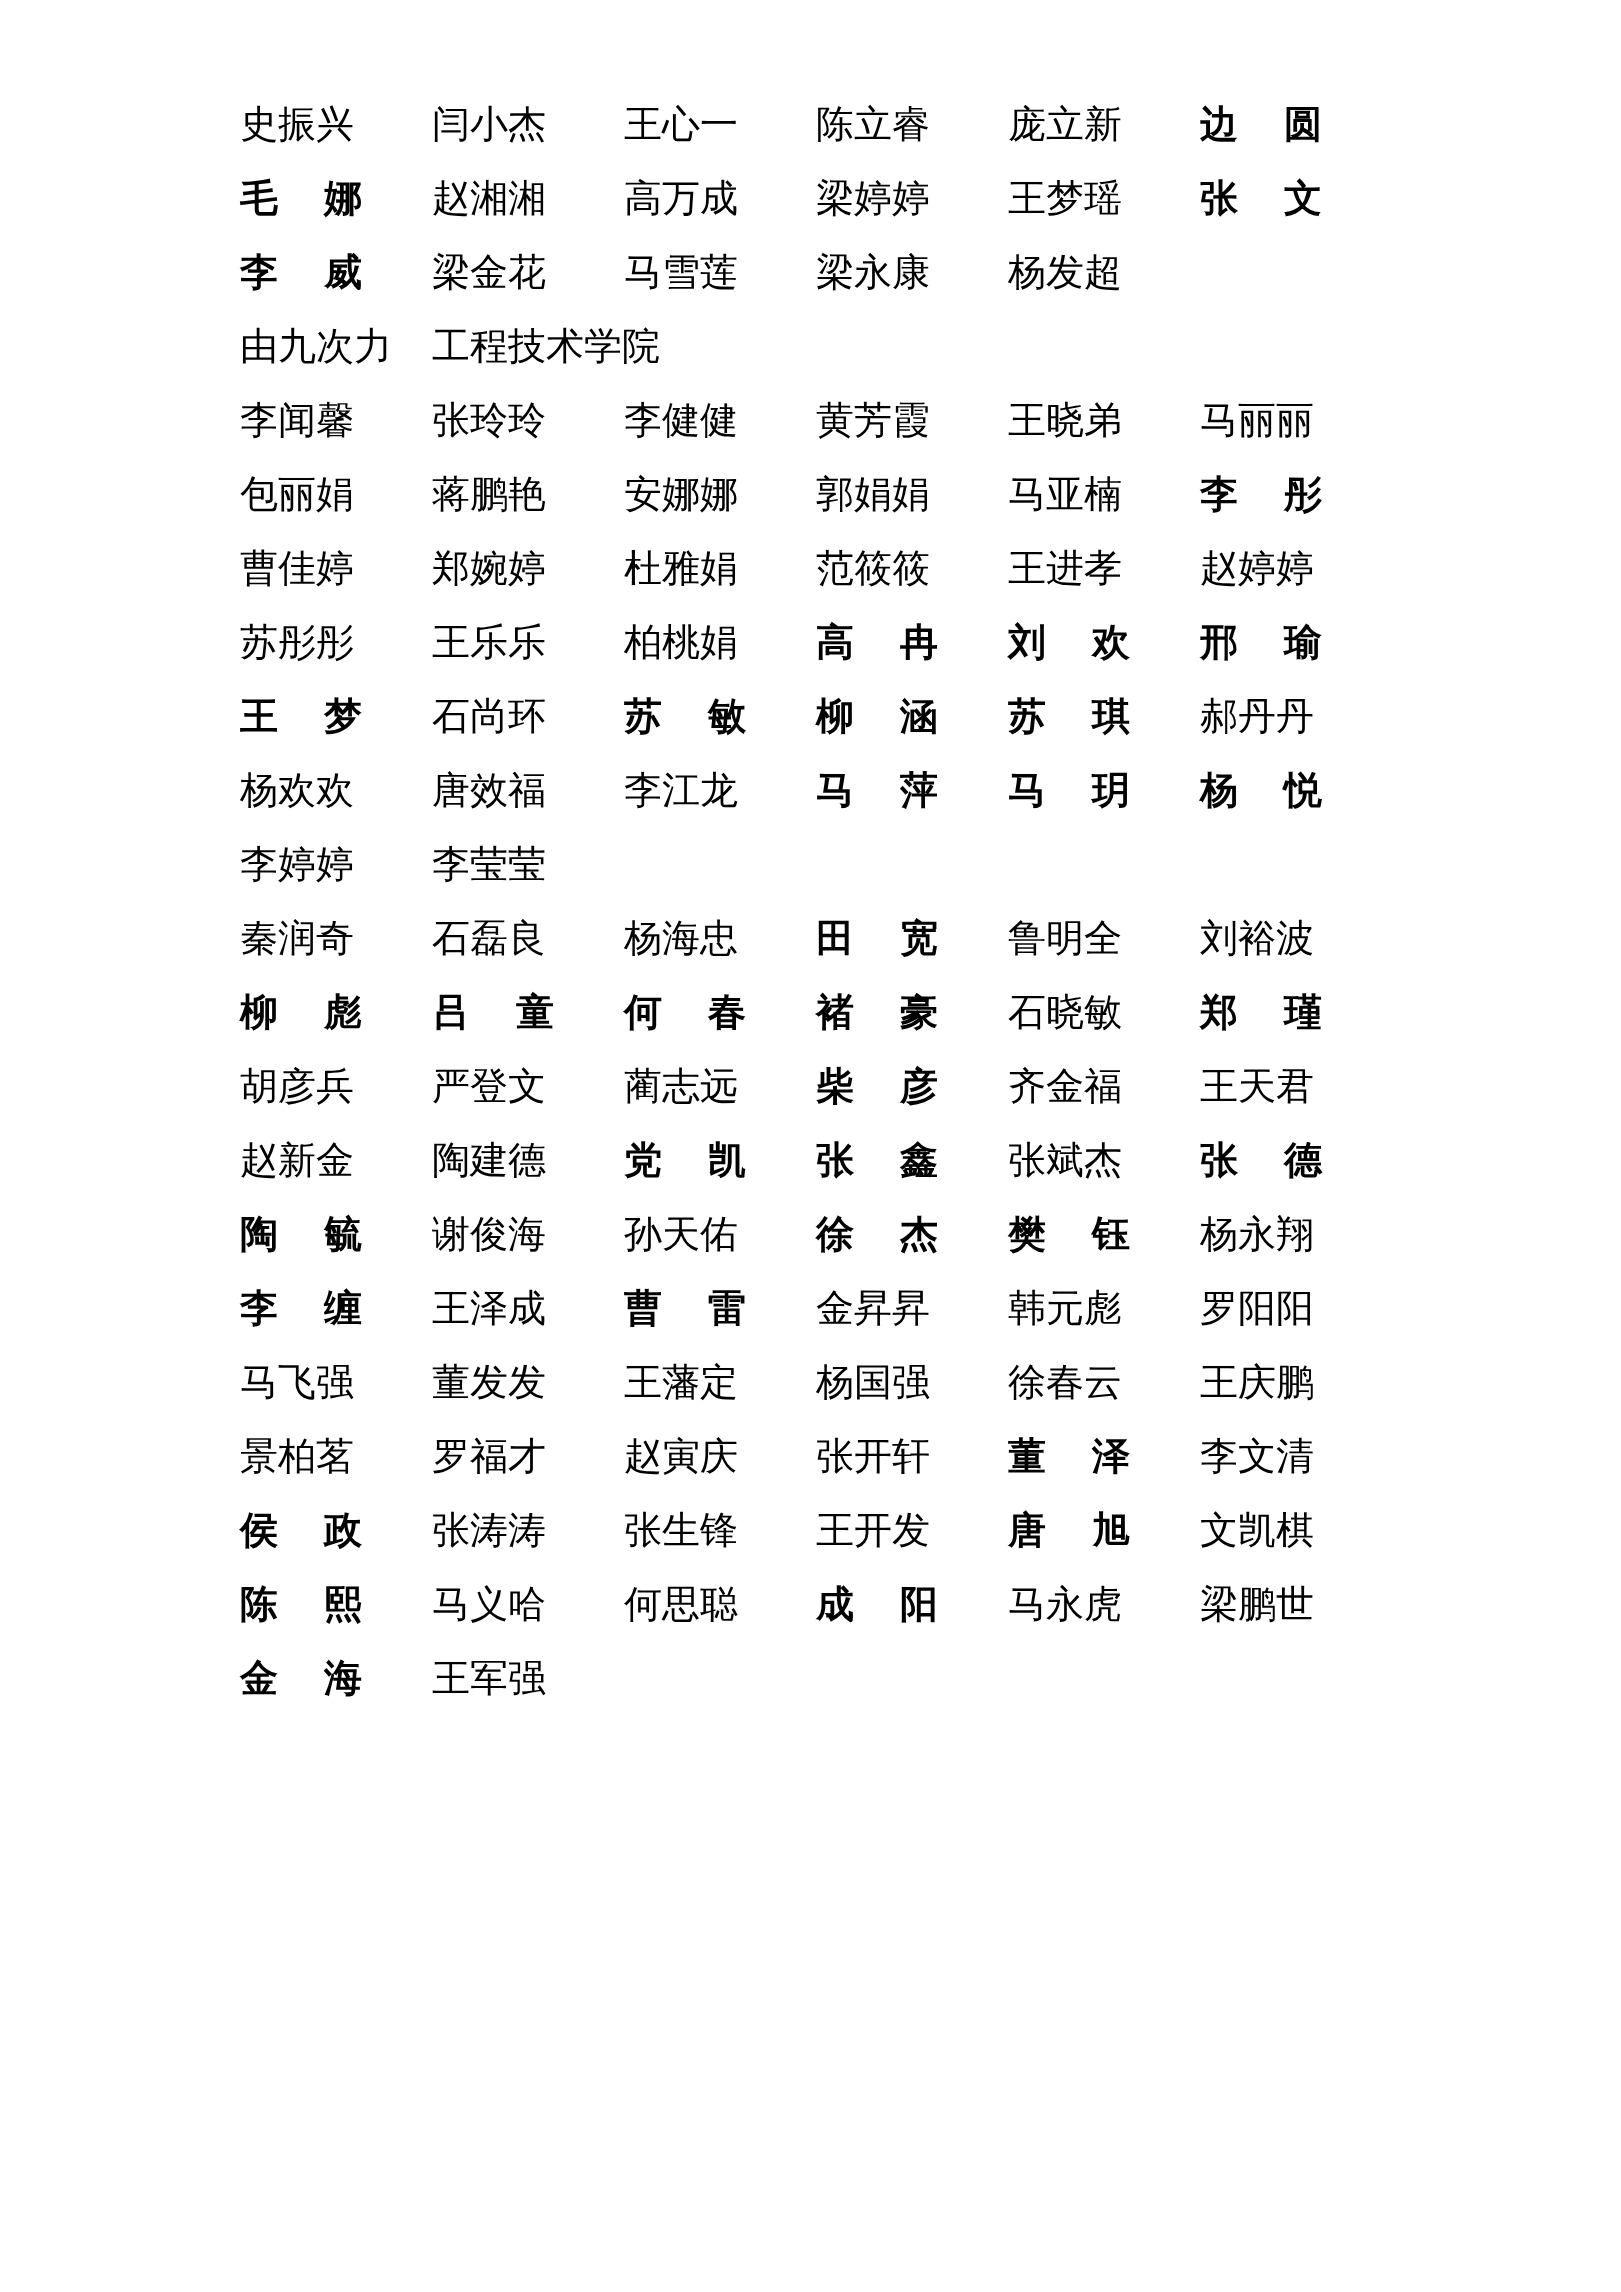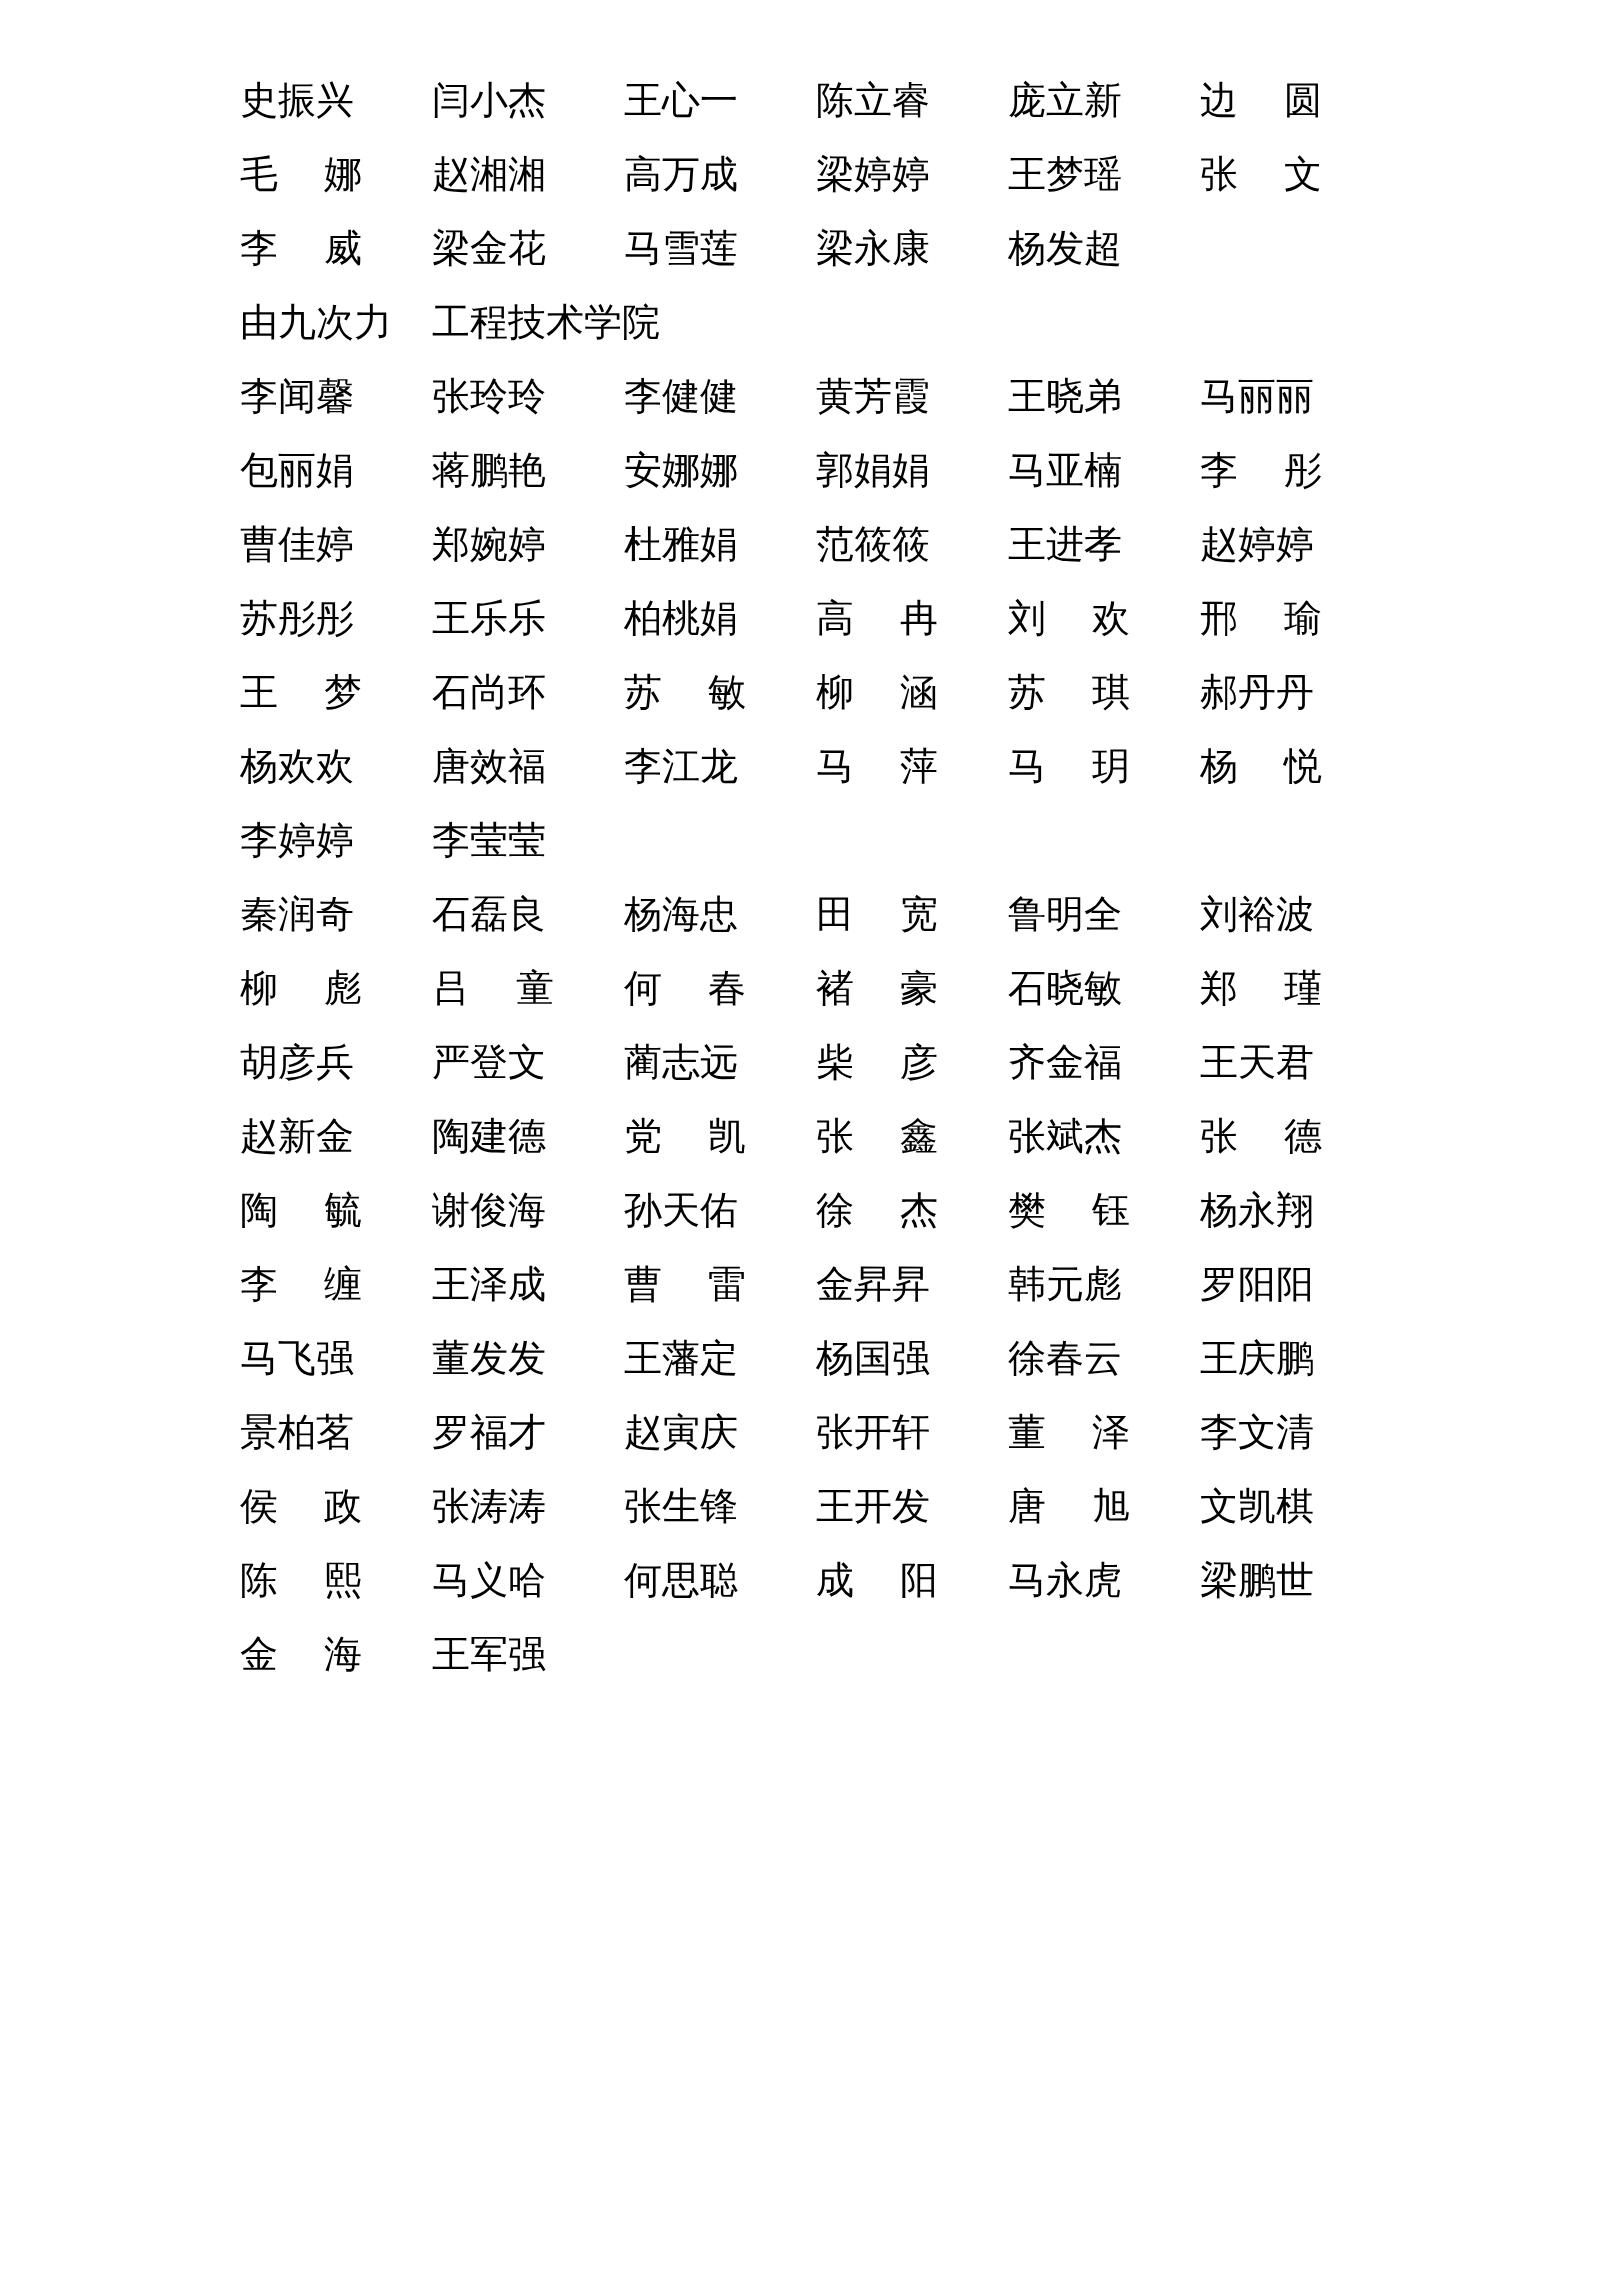--- a/index.html
+++ b/index.html
@@ -12,21 +12,21 @@
     height: 2293px;
     font-family: "Liberation Serif", "DejaVu Serif", serif;
     color: #000000;
     position: relative;
     overflow: hidden;
   }
   .page {
     box-sizing: border-box;
     width: 1482px;
     height: 2293px;
-    padding: 63px 186px 0 240px;
+    padding: 87px 186px 0 240px;
     position: relative;
   }
   .name-grid {
     display: grid;
     grid-template-columns: repeat(6, 192px);
     column-gap: 0px;
     row-gap: 0px;
   }
   .name-cell {
     height: 74px;
@@ -36,20 +36,21 @@
     white-space: nowrap;
     font-family: "Liberation Serif", "DejaVu Serif", serif;
   }
   
   .n2 {
     display: inline-block;
     width: 122px;
     text-align: justify;
     text-align-last: justify;
     height: 74px;
+    font-weight: bold;
   }
   .n3, .n4, .n5 {
     display: inline-block;
   }
   .section-heading {
     font-size: 39px;
     font-weight: bold;
     font-family: "Liberation Sans", "DejaVu Sans", sans-serif;
     height: 88px;
     line-height: 88px;

